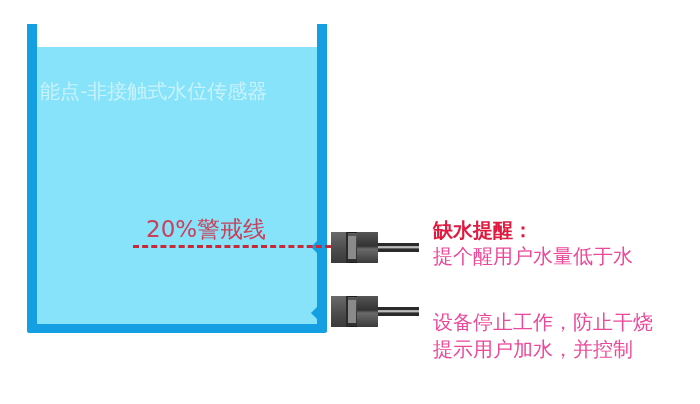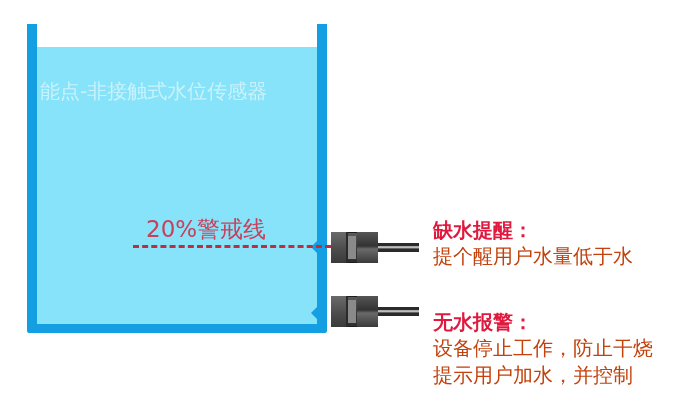--- a/index.html
+++ b/index.html
@@ -117,21 +117,21 @@
     .info-lower { top: 309px; }
     .info-heading {
       font-size: 20px;
       font-weight: bold;
       color: #e01a3f;
       line-height: 26px;
       display: block;
     }
     .info-body {
       font-size: 20px;
-      color: #c2410c;
+      color: #ec4899;
       line-height: 27px;
       display: block;
     }
   </style>
 </head>
 <body>
 
 <div class="canvas">
 
   <div class="water"></div>
@@ -161,18 +161,17 @@
     <div class="block"></div>
     <div class="cable"></div>
   </div>
 
   <div class="info info-upper">
     <span class="info-heading">缺水提醒：</span>
     <span class="info-body">提个醒用户水量低于水</span>
   </div>
 
   <div class="info info-lower">
-    <span class="info-heading">无水报警：</span>
     <span class="info-body">设备停止工作，防止干烧</span>
     <span class="info-body">提示用户加水，并控制</span>
   </div>
 
 </div>
 
 </body></html>

